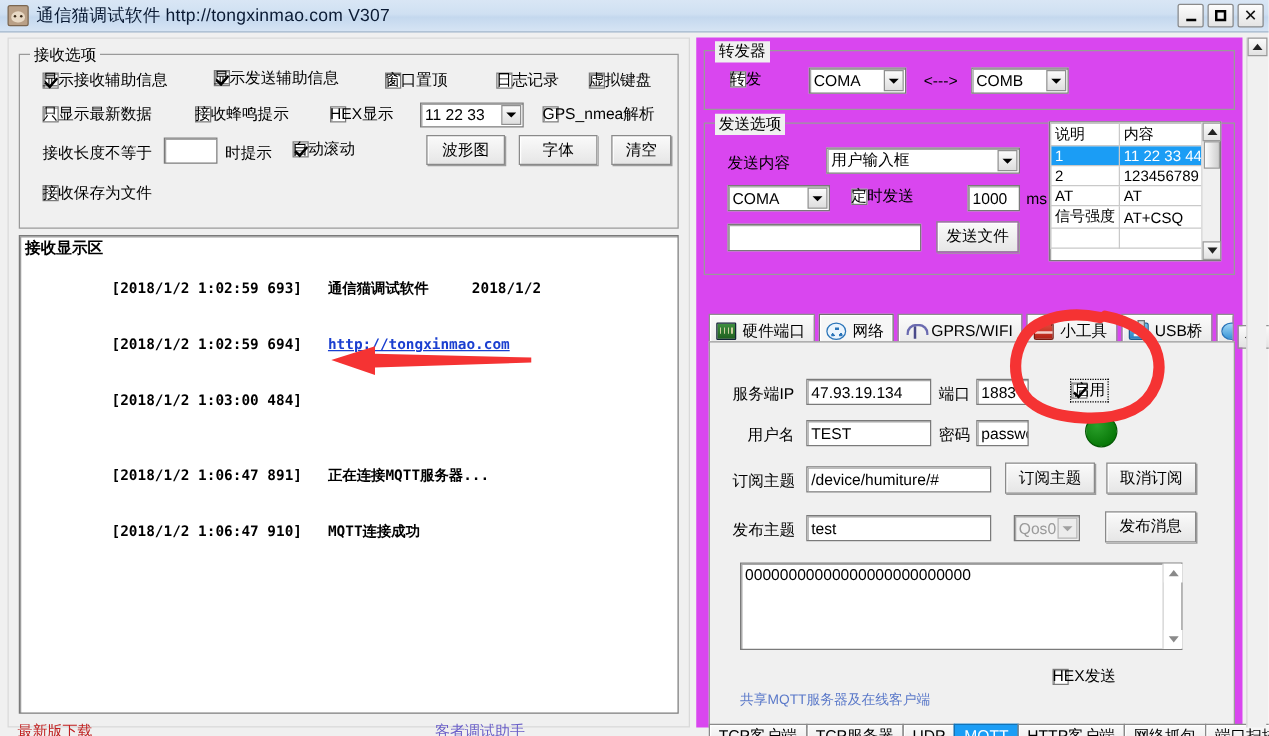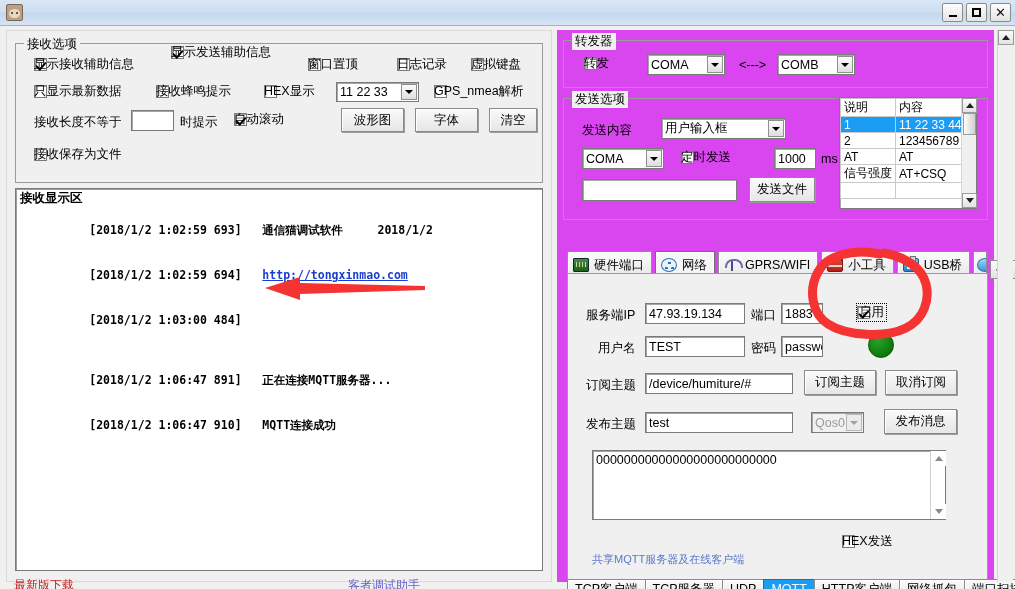--- a/index.html
+++ b/index.html
@@ -270,20 +270,21 @@
   .bl-red { position:absolute; left: 14px; top: 0; color: #c02020; font-size: 12px; white-space: nowrap; }
   .bl-blue{ position:absolute; left: 348px; top: 0; color: #6a5fc8; font-size: 12px; white-space: nowrap; }
 </style>
 </head>
 <body>
 
 <div id="app">
 
   <div class="titlebar">
     <div class="title-icon"></div>
+    <div class="title-text">通信猫调试软件  http://tongxinmao.com  V307</div>
     <div class="win-btns">
       <div class="win-btn">
           <span class="glyph-min"></span>
         </div>
       <div class="win-btn">
           <span class="glyph-max"></span>
         </div>
       <div class="win-btn">
           <span class="glyph-close">✕</span>
         </div>
@@ -292,21 +293,21 @@
 
   <div class="left-panel">
 
     <div class="group" style="left:8px; top:12px; width:528px; height:140px;">
       <div class="legend">接收选项</div>
 
       <div class="cb" style="position:absolute; left:18px; top:14px;">
         <span class="box checked"></span>
         <span class="lbl">显示接收辅助信息</span>
       </div>
-      <div class="cb" style="position:absolute; left:155px; top:2px;">
+      <div class="cb" style="position:absolute; left:155px; top:12px;">
         <span class="box checked"></span>
         <span class="lbl">显示发送辅助信息</span>
       </div>
       <div class="cb" style="position:absolute; left:292px; top:14px;">
         <span class="box"></span>
         <span class="lbl">窗口置顶</span>
       </div>
       <div class="cb" style="position:absolute; left:381px; top:14px;">
         <span class="box"></span>
         <span class="lbl">日志记录</span>
@@ -401,21 +402,21 @@
         <span class="arrowbox">
             <span class="tri-down"></span>
           </span>
       </div>
     </div>
 
     <div class="group" style="left:6px; top:68px; width:425px; height:122px;">
       <div class="legend">发送选项</div>
 
       <div class="lbl" style="left:18px; top:23px;">发送内容</div>
-      <div class="combo" style="position:absolute; left:97px; top:19px; width:125px; height:21px;">
+      <div class="combo" style="position:absolute; left:97px; top:19px; width:155px; height:21px;">
         <span>用户输入框</span>
         <span class="arrowbox">
             <span class="tri-down"></span>
           </span>
       </div>
 
       <div class="combo" style="position:absolute; left:18px; top:49px; width:82px; height:21px;">
         <span>COMA</span>
         <span class="arrowbox">
             <span class="tri-down"></span>

